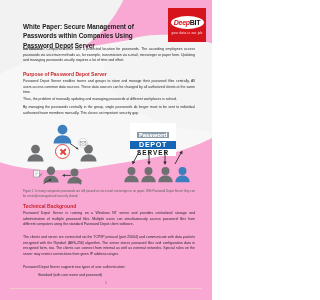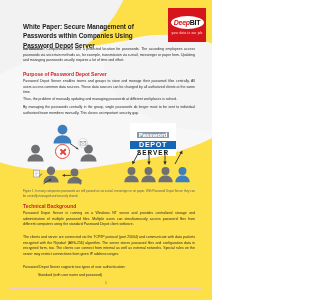--- a/index.html
+++ b/index.html
@@ -10,21 +10,21 @@
   body {
     width: 212px;
     height: 300px;
     overflow: hidden;
     font-family: "Liberation Sans", sans-serif;
     position: relative;
   }
   .page {
     position: absolute;
     inset: 0;
-    background: #fde047;
+    background: #f9a8d4;
     overflow: hidden;
   }
   
   .swoosh-a {
     position: absolute;
     left: -70px;
     top: -40px;
     width: 200px;
     height: 150px;
     background: #f2f2f2;

